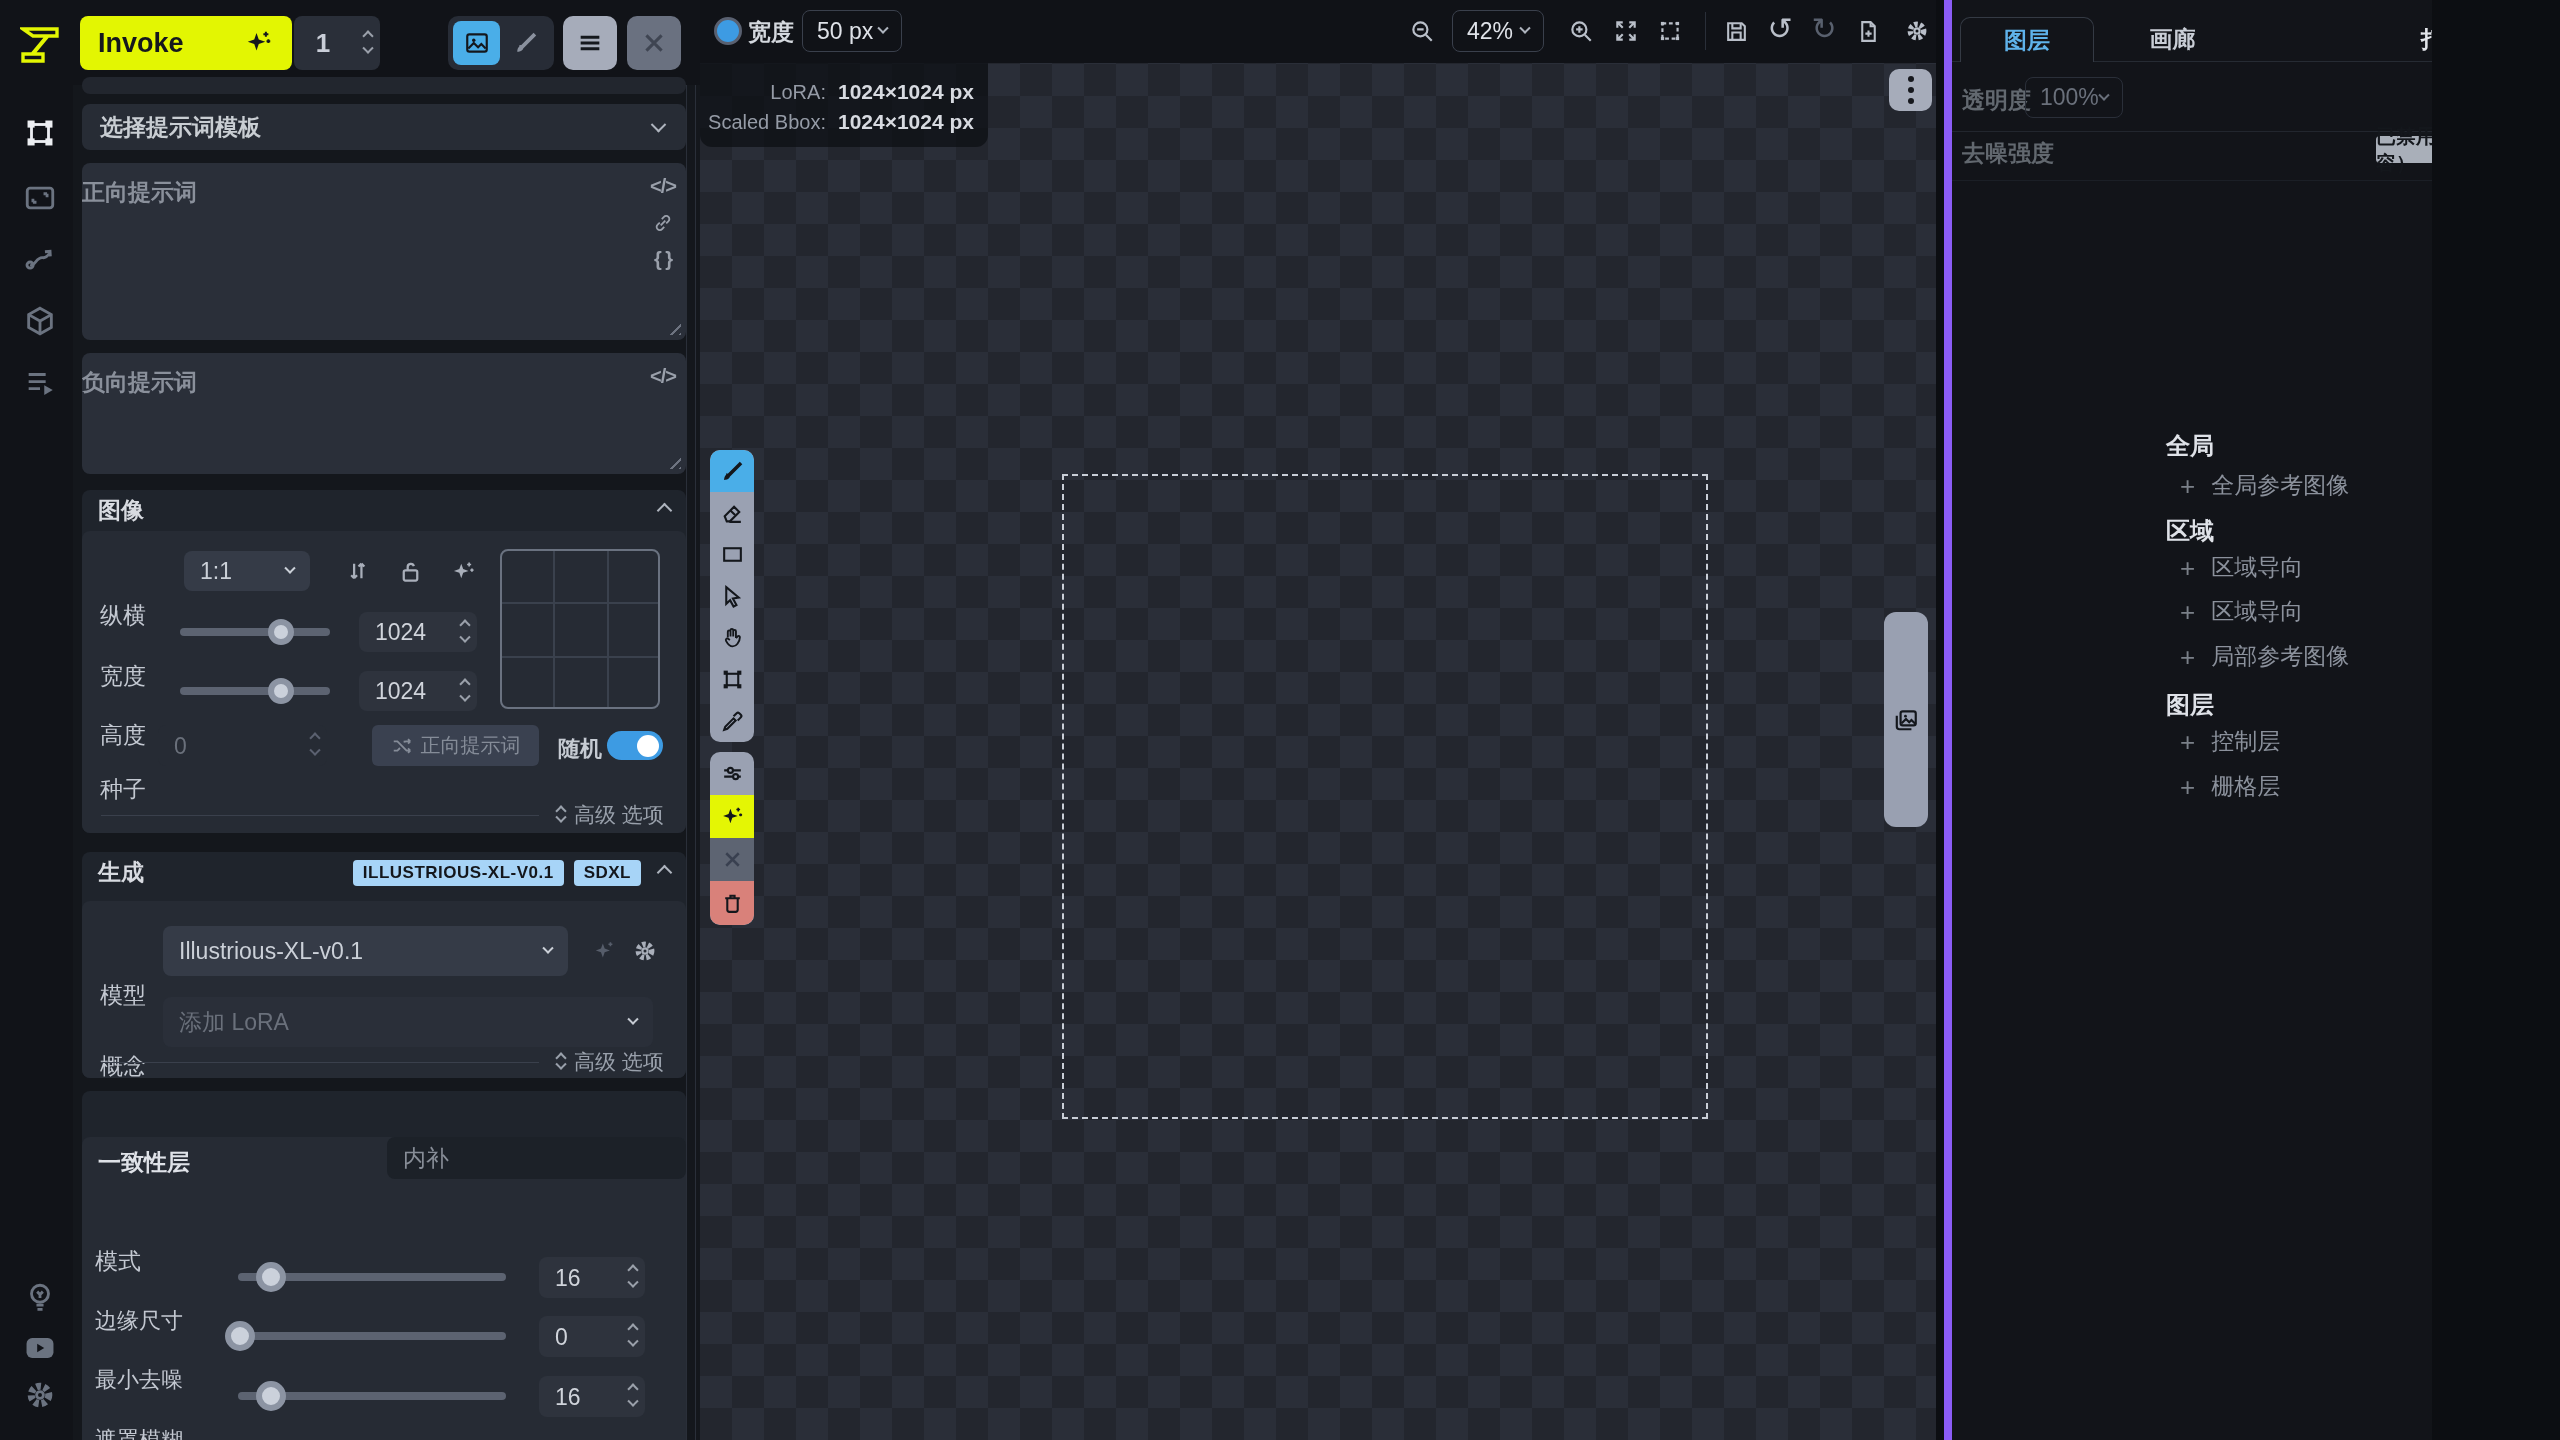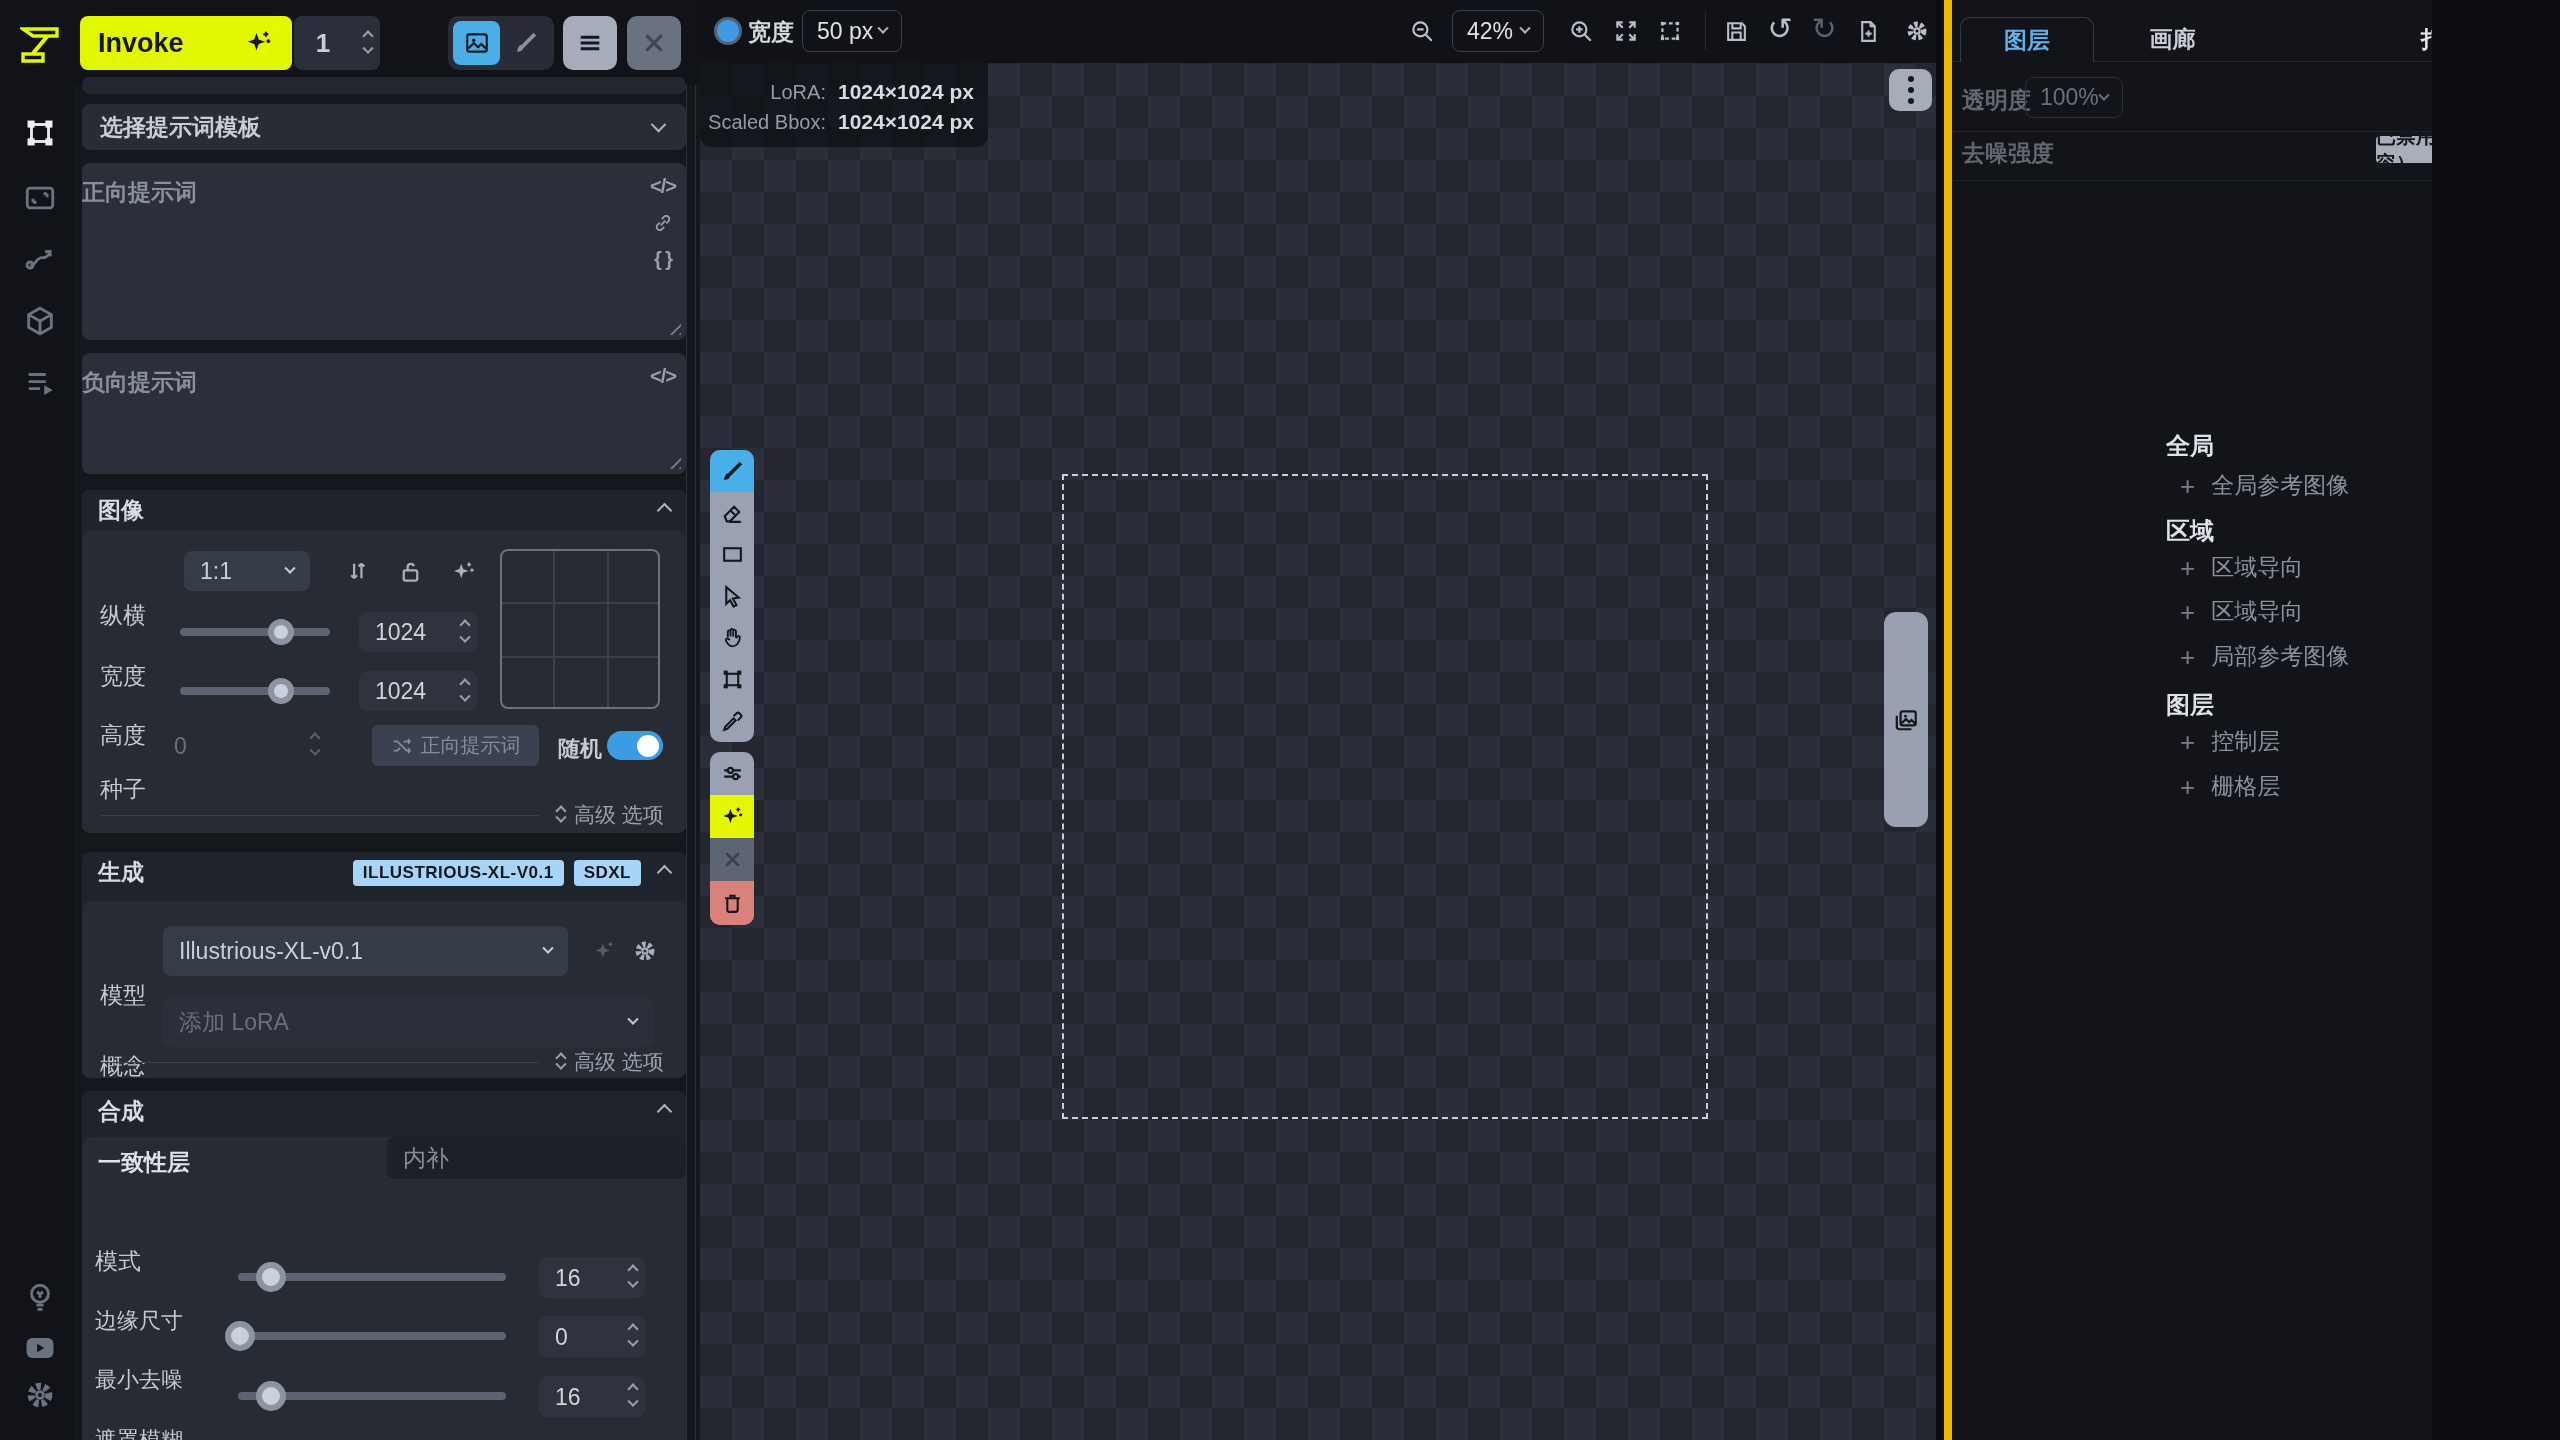--- a/index.html
+++ b/index.html
@@ -1,17 +1,17 @@
 <!DOCTYPE html>
 <html><head>
 <meta charset="utf-8">
 <style>
   html,body{margin:0;padding:0;background:#0c0e12;}
   *{box-sizing:border-box;font-family:"Liberation Sans","DejaVu Sans",sans-serif;}
-  #app{position:relative;width:2432px;height:1440px;background:#eab308;overflow:hidden;color:#c4c9d2;}
+  #app{position:relative;width:2432px;height:1440px;background:#8b5cf6;overflow:hidden;color:#c4c9d2;}
   .abs{position:absolute;}
   .flex{display:flex;align-items:center;}
   .bold{font-weight:bold;}
 
   
   .topbar{left:0;top:0;width:700px;height:85px;background:#111318;}
   .sidebar{left:0;top:85px;width:73px;height:1355px;background:#111318;}
   .sidebar-icon{position:absolute;left:20px;width:40px;height:40px;color:#6b7380;display:flex;align-items:center;justify-content:center;}
   .sidebar-icon.active{color:#eceef2;}
   .sidebar-icon svg{width:34px;height:34px;}
@@ -388,24 +388,20 @@
           <span class="updown">
               <i class="chev sm up"></i>
               <i class="chev sm down"></i>
             </span>
           <span>高级 选项</span>
         </div>
       </div>
     </div>
 
     <div class="card section" style="top:1006px;height:349px;border-radius:8px 8px 0 0;">
-      <div class="sec-head">
-        <span>合成</span>
-        <i class="chev up" style="color:#aeb4be;"></i>
-      </div>
       <div class="sec-body" style="height:303px;border-radius:8px 8px 0 0;">
         <div class="tabdark" style="left:305px;top:0;width:299px;height:42px;">
           <span>内补</span>
         </div>
         <span class="abs bold" style="left:16px;top:10px;color:#dfe2e8;font-size:23px;">一致性层</span>
 
         <span class="rowlab" style="top:80px;left:13px;">模式</span>
 
         <span class="rowlab" style="top:140px;left:13px;font-size:22px;">边缘尺寸</span>
         <div class="track" style="left:156px;top:136px;width:268px;">

